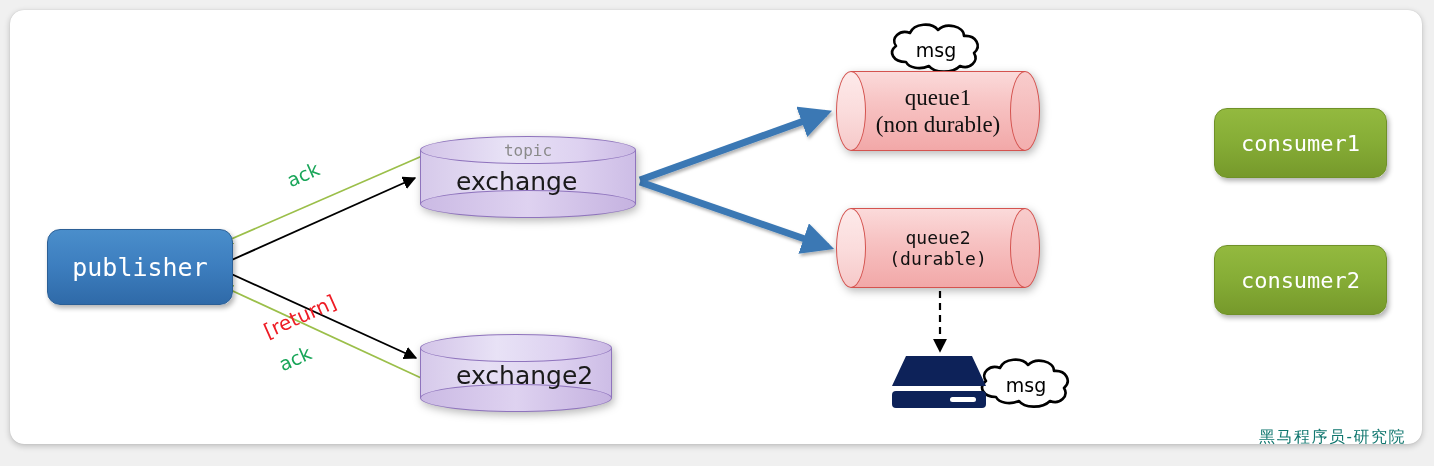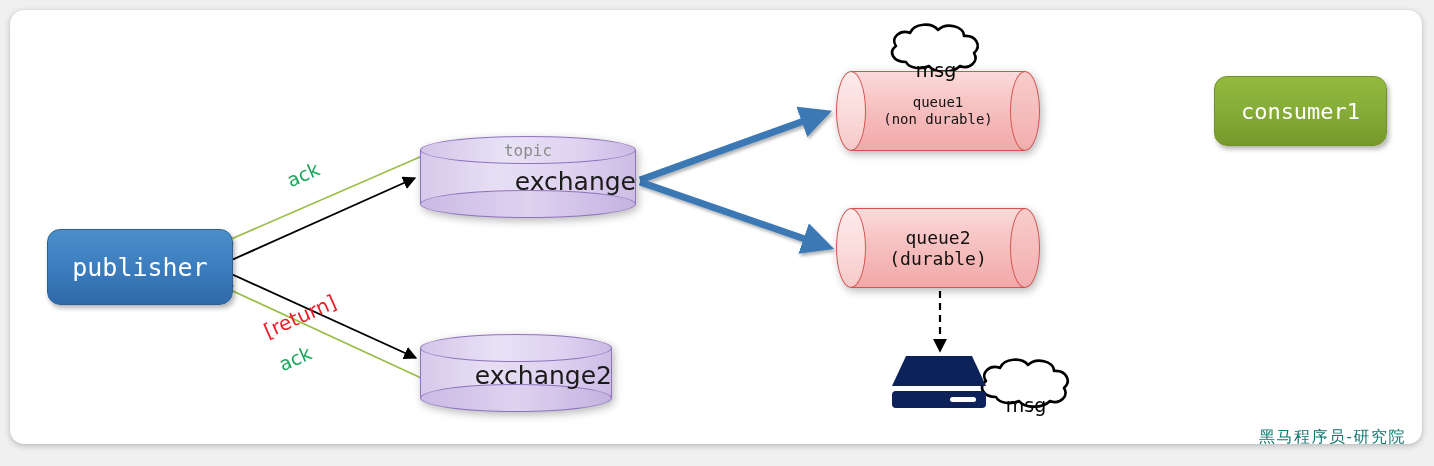--- a/index.html
+++ b/index.html
@@ -60,20 +60,21 @@
     color: #ffffff;
     box-shadow: 2px 3px 5px rgba(0,0,0,0.30);
   }
   .rrect.blue {
     background: linear-gradient(180deg, #4a8ecb 0%, #3d7ebf 48%, #2f6aa8 100%);
     border: 1px solid #2b5f96;
   }
   .rrect.green {
     background: linear-gradient(180deg, #93b93f 0%, #86ad36 48%, #76992b 100%);
     border: 1px solid #6f9128;
+    margin-top: 32px;
   }
 
   
   .vcyl {
     filter: drop-shadow(2px 3px 4px rgba(0,0,0,0.28));
   }
   .vcyl .body {
     position: absolute;
     left: 0;
     right: 0;
@@ -94,24 +95,25 @@
     z-index: 3;
   }
   .vcyl .cap-bot {
     background: linear-gradient(90deg, #cbbae4 0%, #ded2f0 50%, #c5b2e0 100%);
     z-index: 1;
   }
   .vcyl .label-main {
     position: absolute;
     left: 0;
     right: 0;
-    text-align: right;
+    text-align: left;
     font-family: "DejaVu Sans", sans-serif;
     color: #1a1a1a;
     z-index: 4;
+    padding-left: 36px;
   }
   .vcyl .label-top {
     position: absolute;
     left: 0;
     right: 0;
     text-align: center;
     font-family: "DejaVu Sans Mono", monospace;
     color: #8a8a8a;
     z-index: 5;
   }
@@ -154,21 +156,20 @@
     font-family: "DejaVu Sans Mono", monospace;
     color: #111111;
     line-height: 1.18;
     z-index: 4;
     white-space: pre-line;
   }
 
   
   .cloud {
     position: absolute;
-    margin-top: 20px;
   }
   .cloud .ctext {
     position: absolute;
     left: 0;
     right: 0;
     top: 50%;
     transform: translateY(-52%);
     text-align: center;
     font-family: "DejaVu Sans", sans-serif;
     color: #000000;
@@ -301,36 +302,39 @@
     <div class="cap-bot" style="top:50px; height:28px;"></div>
     <div class="body" style="top:14px; height:50px;"></div>
     <div class="cap-top" style="top:0px; height:28px;"></div>
     <div class="label-main" style="top:27px; font-size:25px;">exchange2</div>
   </div>
 
   <div class="node hcyl" style="left:836px; top:71px; width:204px; height:80px;">
     <div class="cap-r" style="right:0px; width:30px;"></div>
     <div class="body" style="left:15px; right:15px;"></div>
     <div class="cap-l" style="left:0px; width:30px;"></div>
-    <div class="qlabel" style="font-size:14px;">queue1
+    <div class="qlabel" style="font-size:23px;font-family:Liberation Serif, serif;">queue1
 (non durable)</div>
   </div>
 
   <div class="node hcyl" style="left:836px; top:208px; width:204px; height:80px;">
     <div class="cap-r" style="right:0px; width:30px;"></div>
     <div class="body" style="left:15px; right:15px;"></div>
     <div class="cap-l" style="left:0px; width:30px;"></div>
     <div class="qlabel" style="font-size:18px;">queue2
 (durable)</div>
   </div>
 
   <div class="node rrect green" style="left:1214px; top:76px; width:173px; height:70px; font-size:22px;">
     <span>consumer1</span>
   </div>
 
+  <div class="node rrect green" style="left:1214px; top:213px; width:173px; height:70px; font-size:22px;">
+    <span>consumer2</span>
+  </div>
 
   <div class="cloud" style="left:888px; top:26px; width:96px; height:48px;">
     <div class="ctext" style="font-size:19px;">msg</div>
   </div>
 
   <div class="disk" style="left:890px; top:352px; width:98px; height:56px;">
     <svg width="98" height="56" viewBox="0 0 98 56" xmlns="http://www.w3.org/2000/svg">
       <path d="M 16 4 L 82 4 L 96 34 L 2 34 Z" fill="#0d2259"></path>
       <rect x="2" y="39" width="94" height="17" rx="4" fill="#0d2259"></rect>
       <rect x="60" y="45" width="26" height="5" rx="2.5" fill="#ffffff"></rect>

